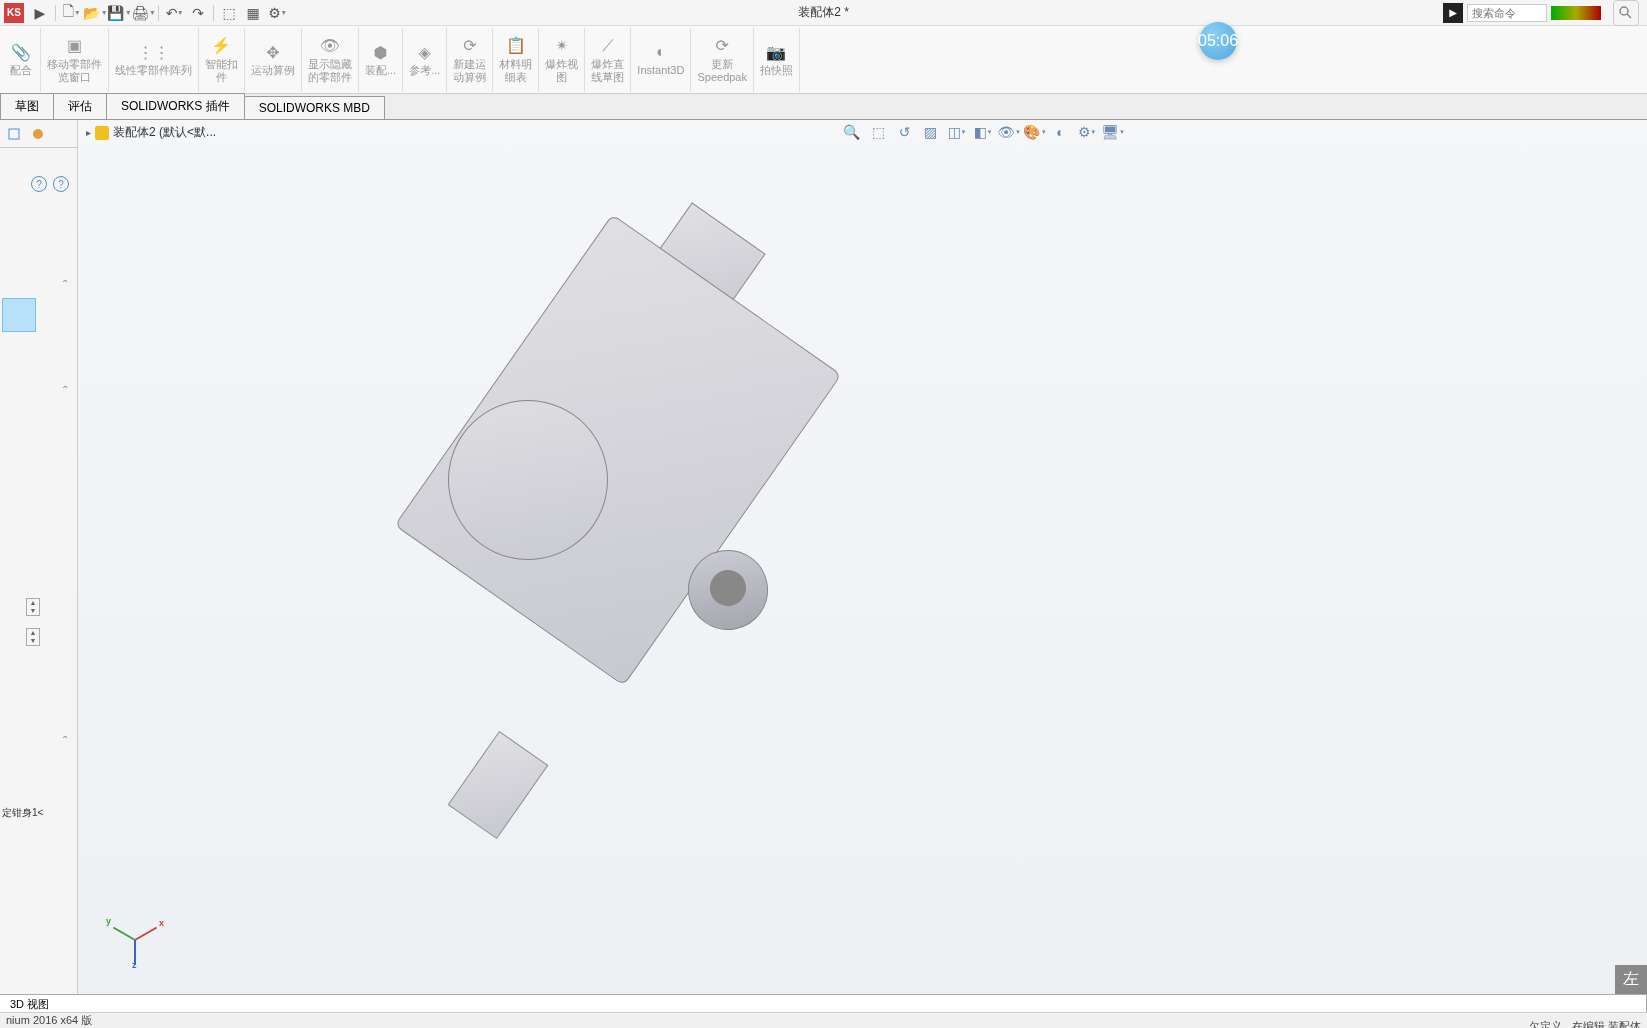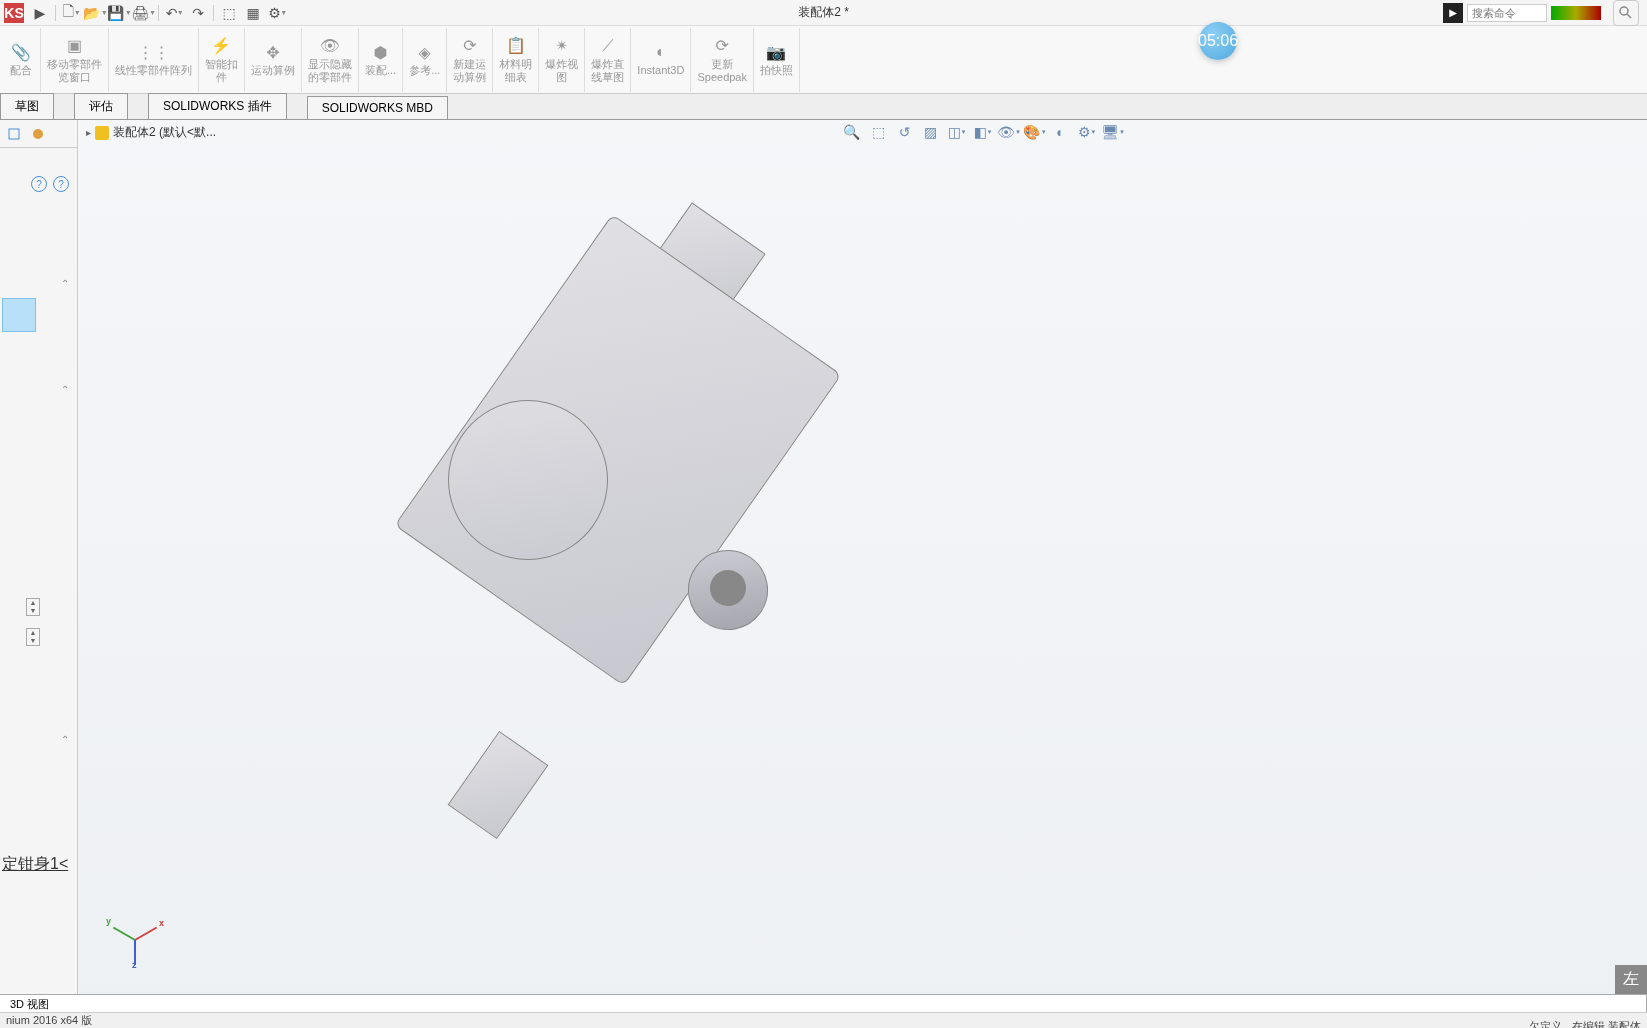--- a/index.html
+++ b/index.html
@@ -1,54 +1,54 @@
 <!DOCTYPE html>
 <html><head>
   <meta charset="utf-8">
   <style>
     * { margin: 0; padding: 0; box-sizing: border-box; font-family: "Microsoft YaHei", Arial, sans-serif; }
     body { width: 1647px; height: 1028px; background: #fff; overflow: hidden; position: relative; }
     
     
     .top-toolbar { height: 26px; background: #f5f5f5; border-bottom: 1px solid #ddd; display: flex; align-items: center; padding: 0 4px; position: relative; }
-    .app-logo { width: 20px; height: 20px; background: #d04040; color: #fff; font-size: 14px; display: flex; align-items: center; justify-content: center; margin-right: 4px; font-weight: bold; }
+    .app-logo { width: 20px; height: 20px; background: #d04040; color: #fff; font-size: 10px; display: flex; align-items: center; justify-content: center; margin-right: 4px; font-weight: bold; }
     .tb-icon { width: 22px; height: 22px; display: flex; align-items: center; justify-content: center; color: #555; font-size: 14px; cursor: pointer; margin: 0 1px; }
     .tb-icon.drop::after { content: '▾'; font-size: 8px; margin-left: 1px; color: #888; }
     .tb-sep { width: 1px; height: 16px; background: #ccc; margin: 0 3px; }
     .doc-title { position: absolute; left: 50%; transform: translateX(-50%); font-size: 12px; color: #333; }
     .search-area { position: absolute; right: 8px; display: flex; align-items: center; gap: 4px; }
     .search-input { width: 80px; height: 18px; border: 1px solid #ccc; font-size: 11px; padding: 0 4px; }
     .tutorial-icon { width: 20px; height: 20px; background: #222; display: flex; align-items: center; justify-content: center; color: #fff; font-size: 10px; }
     .gradient-bar { width: 50px; height: 14px; background: linear-gradient(to right, #0a0, #aa0, #a00); }
     .big-search { width: 26px; height: 26px; border: 1px solid #ccc; border-radius: 4px; display: flex; align-items: center; justify-content: center; margin-left: 8px; }
     
     
     .ribbon { height: 68px; background: #f8f8f8; border-bottom: 1px solid #ccc; display: flex; align-items: center; padding: 0 2px; }
     .ribbon-group { display: flex; flex-direction: column; align-items: center; padding: 4px 6px; border-right: 1px solid #ddd; height: 64px; justify-content: center; color: #999; }
     .ribbon-icon { width: 26px; height: 20px; margin-bottom: 2px; display: flex; align-items: center; justify-content: center; }
     .ribbon-label { font-size: 11px; line-height: 13px; text-align: center; white-space: pre-line; }
     
     
-    .tab-bar { height: 26px; background: #eee; border-bottom: 1px solid #999; display: flex; align-items: flex-end; gap: 21px; }
+    .tab-bar { height: 26px; background: #eee; border-bottom: 1px solid #999; display: flex; align-items: flex-end; }
     .tab { padding: 4px 14px; font-size: 12px; border: 1px solid #999; border-bottom: none; background: #f5f5f5; margin-right: -1px; cursor: pointer; }
     
     
     .main-area { position: absolute; top: 120px; left: 0; right: 0; bottom: 34px; display: flex; }
     .left-panel { width: 78px; background: #f5f5f5; border-right: 1px solid #ccc; position: relative; }
     .panel-tabs { height: 28px; display: flex; border-bottom: 1px solid #ccc; align-items: center; padding: 0 4px; gap: 4px; }
     .panel-tab-icon { width: 20px; height: 20px; cursor: pointer; display: flex; align-items: center; justify-content: center; }
     .help-icons { position: absolute; top: 56px; right: 8px; display: flex; gap: 6px; }
     .help-icon { width: 16px; height: 16px; border-radius: 50%; border: 1px solid #4a90d9; color: #4a90d9; font-size: 10px; display: flex; align-items: center; justify-content: center; cursor: pointer; }
     .collapse-arrows { position: absolute; right: 4px; }
     .collapse-arrow { width: 12px; height: 12px; color: #888; font-size: 10px; cursor: pointer; }
     .blue-highlight { position: absolute; top: 178px; left: 2px; width: 34px; height: 34px; background: #b8e0f8; border: 1px solid #7ac0e8; }
     .spinner-controls { position: absolute; left: 26px; }
     .spinner { width: 14px; height: 18px; border: 1px solid #aaa; display: flex; flex-direction: column; margin-bottom: 12px; }
     .spinner div { flex: 1; font-size: 7px; text-align: center; line-height: 8px; color: #666; }
-    .tree-label { position: absolute; top: 734px; left: 2px; font-size: 16px; color: #333; text-decoration: underline; }
+    .tree-label { position: absolute; top: 686px; left: 2px; font-size: 10px; color: #333; }
     
     .viewport { flex: 1; background: linear-gradient(to bottom, #f4f6f8, #eef1f4); position: relative; overflow: hidden; }
     .tree-floating { position: absolute; top: 4px; left: 8px; font-size: 12px; color: #333; display: flex; align-items: center; gap: 4px; }
     .tree-expand { font-size: 10px; color: #666; }
     .tree-icon { width: 14px; height: 14px; background: #f0c020; border-radius: 2px; }
     
     
     .view-toolbar { position: absolute; top: 2px; left: 50%; transform: translateX(-20px); display: flex; gap: 6px; align-items: center; }
     .vt-icon { width: 20px; height: 20px; cursor: pointer; color: #6a8ab0; font-size: 14px; display: flex; align-items: center; justify-content: center; }
     .vt-icon.drop::after { content: '▾'; font-size: 7px; margin-left: 1px; }

